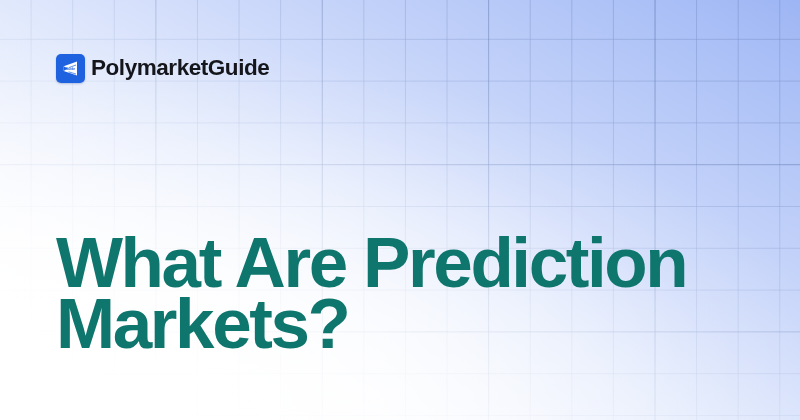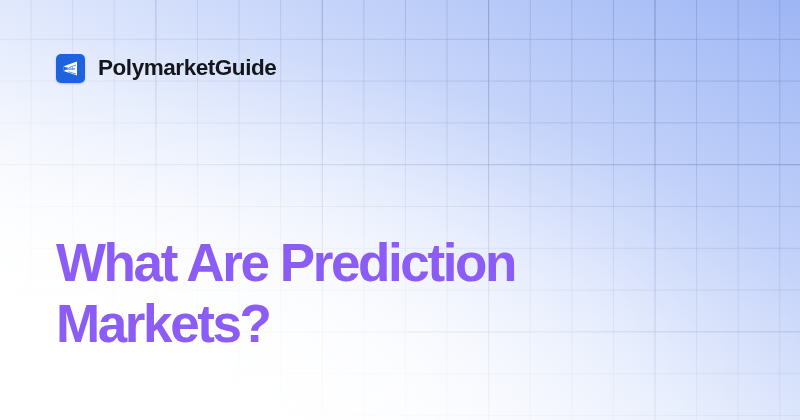--- a/index.html
+++ b/index.html
@@ -124,21 +124,21 @@
     z-index:5;
   }
 
   
   .brand {
     position:absolute;
     left:56px;
     top:54px;
     display:flex;
     align-items:center;
-    gap:13px;
+    gap:6px;
   }
 
   .brand-mark {
     width:29px;
     height:29px;
     border-radius:5px;
     background:#1f62e0;
     display:flex;
     align-items:center;
     justify-content:center;
@@ -154,25 +154,25 @@
     color:#15161c;
     white-space:nowrap;
     line-height:1;
   }
 
   
   .headline {
     position:absolute;
     left:56px;
     top:232px;
-    font-size:53px;
+    font-size:71px;
     font-weight:bold;
     line-height:61px;
     letter-spacing:-2.4px;
-    color:#8b5cf6;
+    color:#0f766e;
     white-space:pre-line;
     max-width:700px;
   }
 </style>
 </head>
 <body>
 
 <div class="banner">
 
   <div class="bg-gradient"></div>

